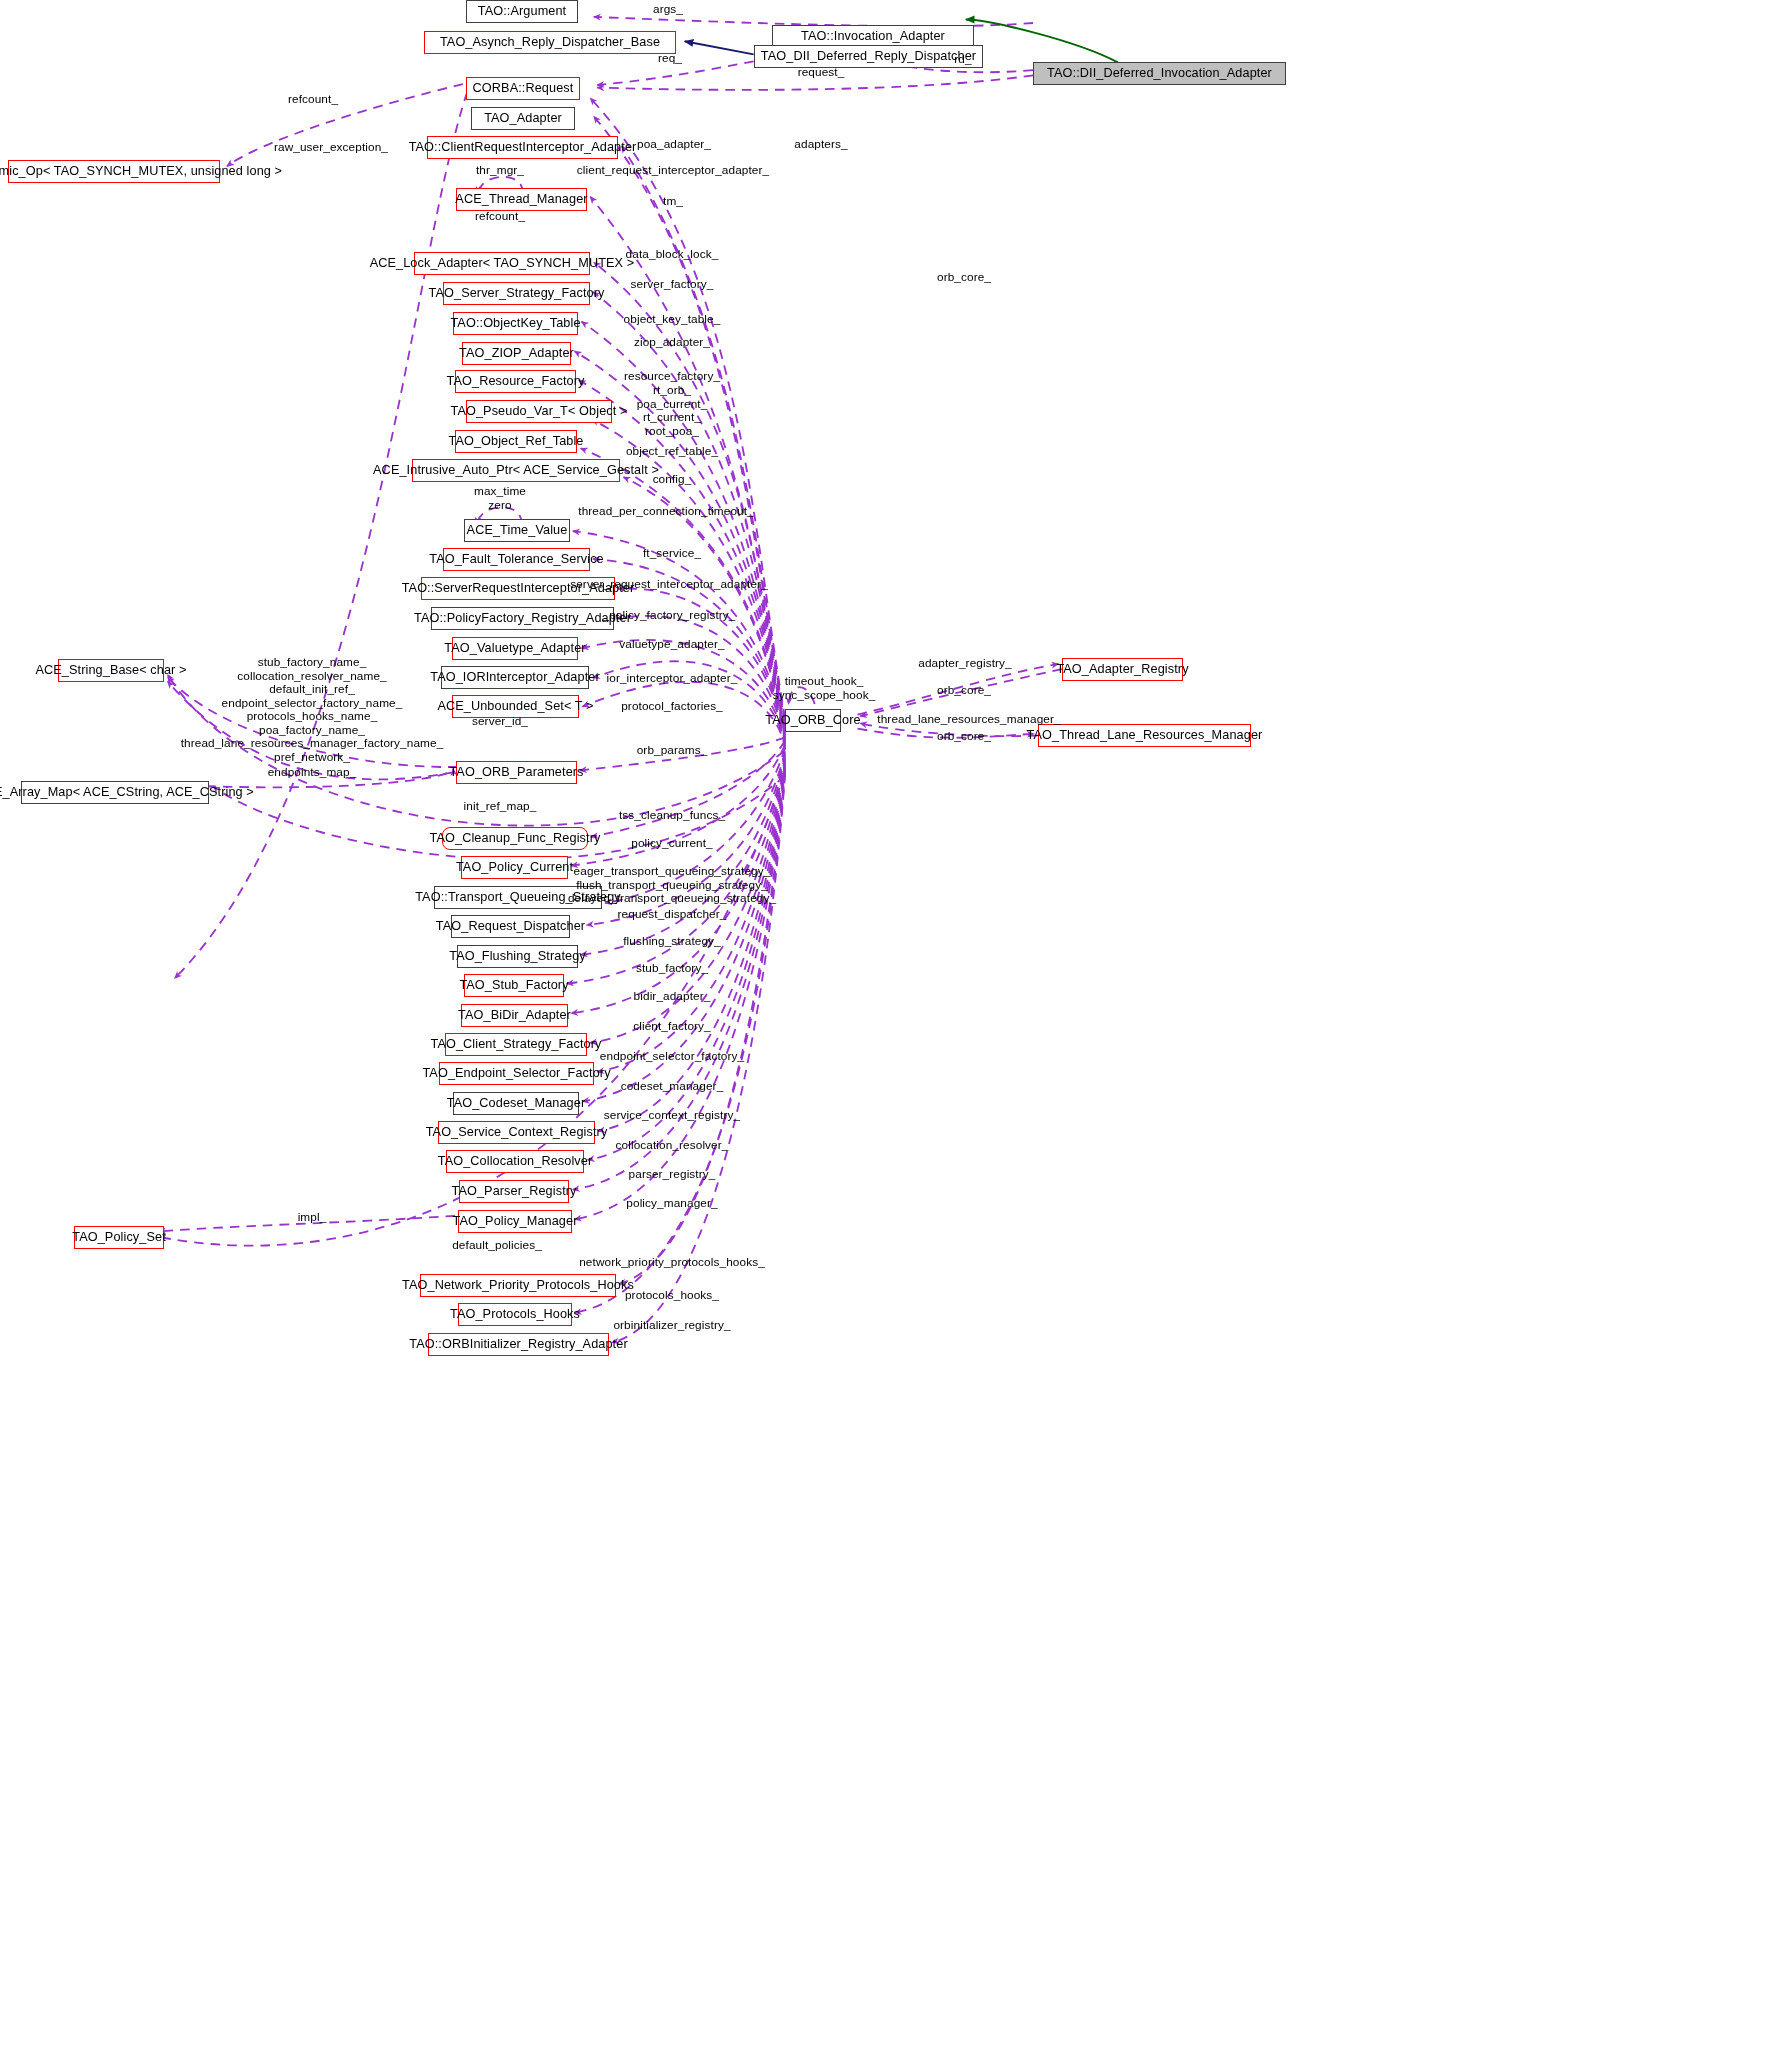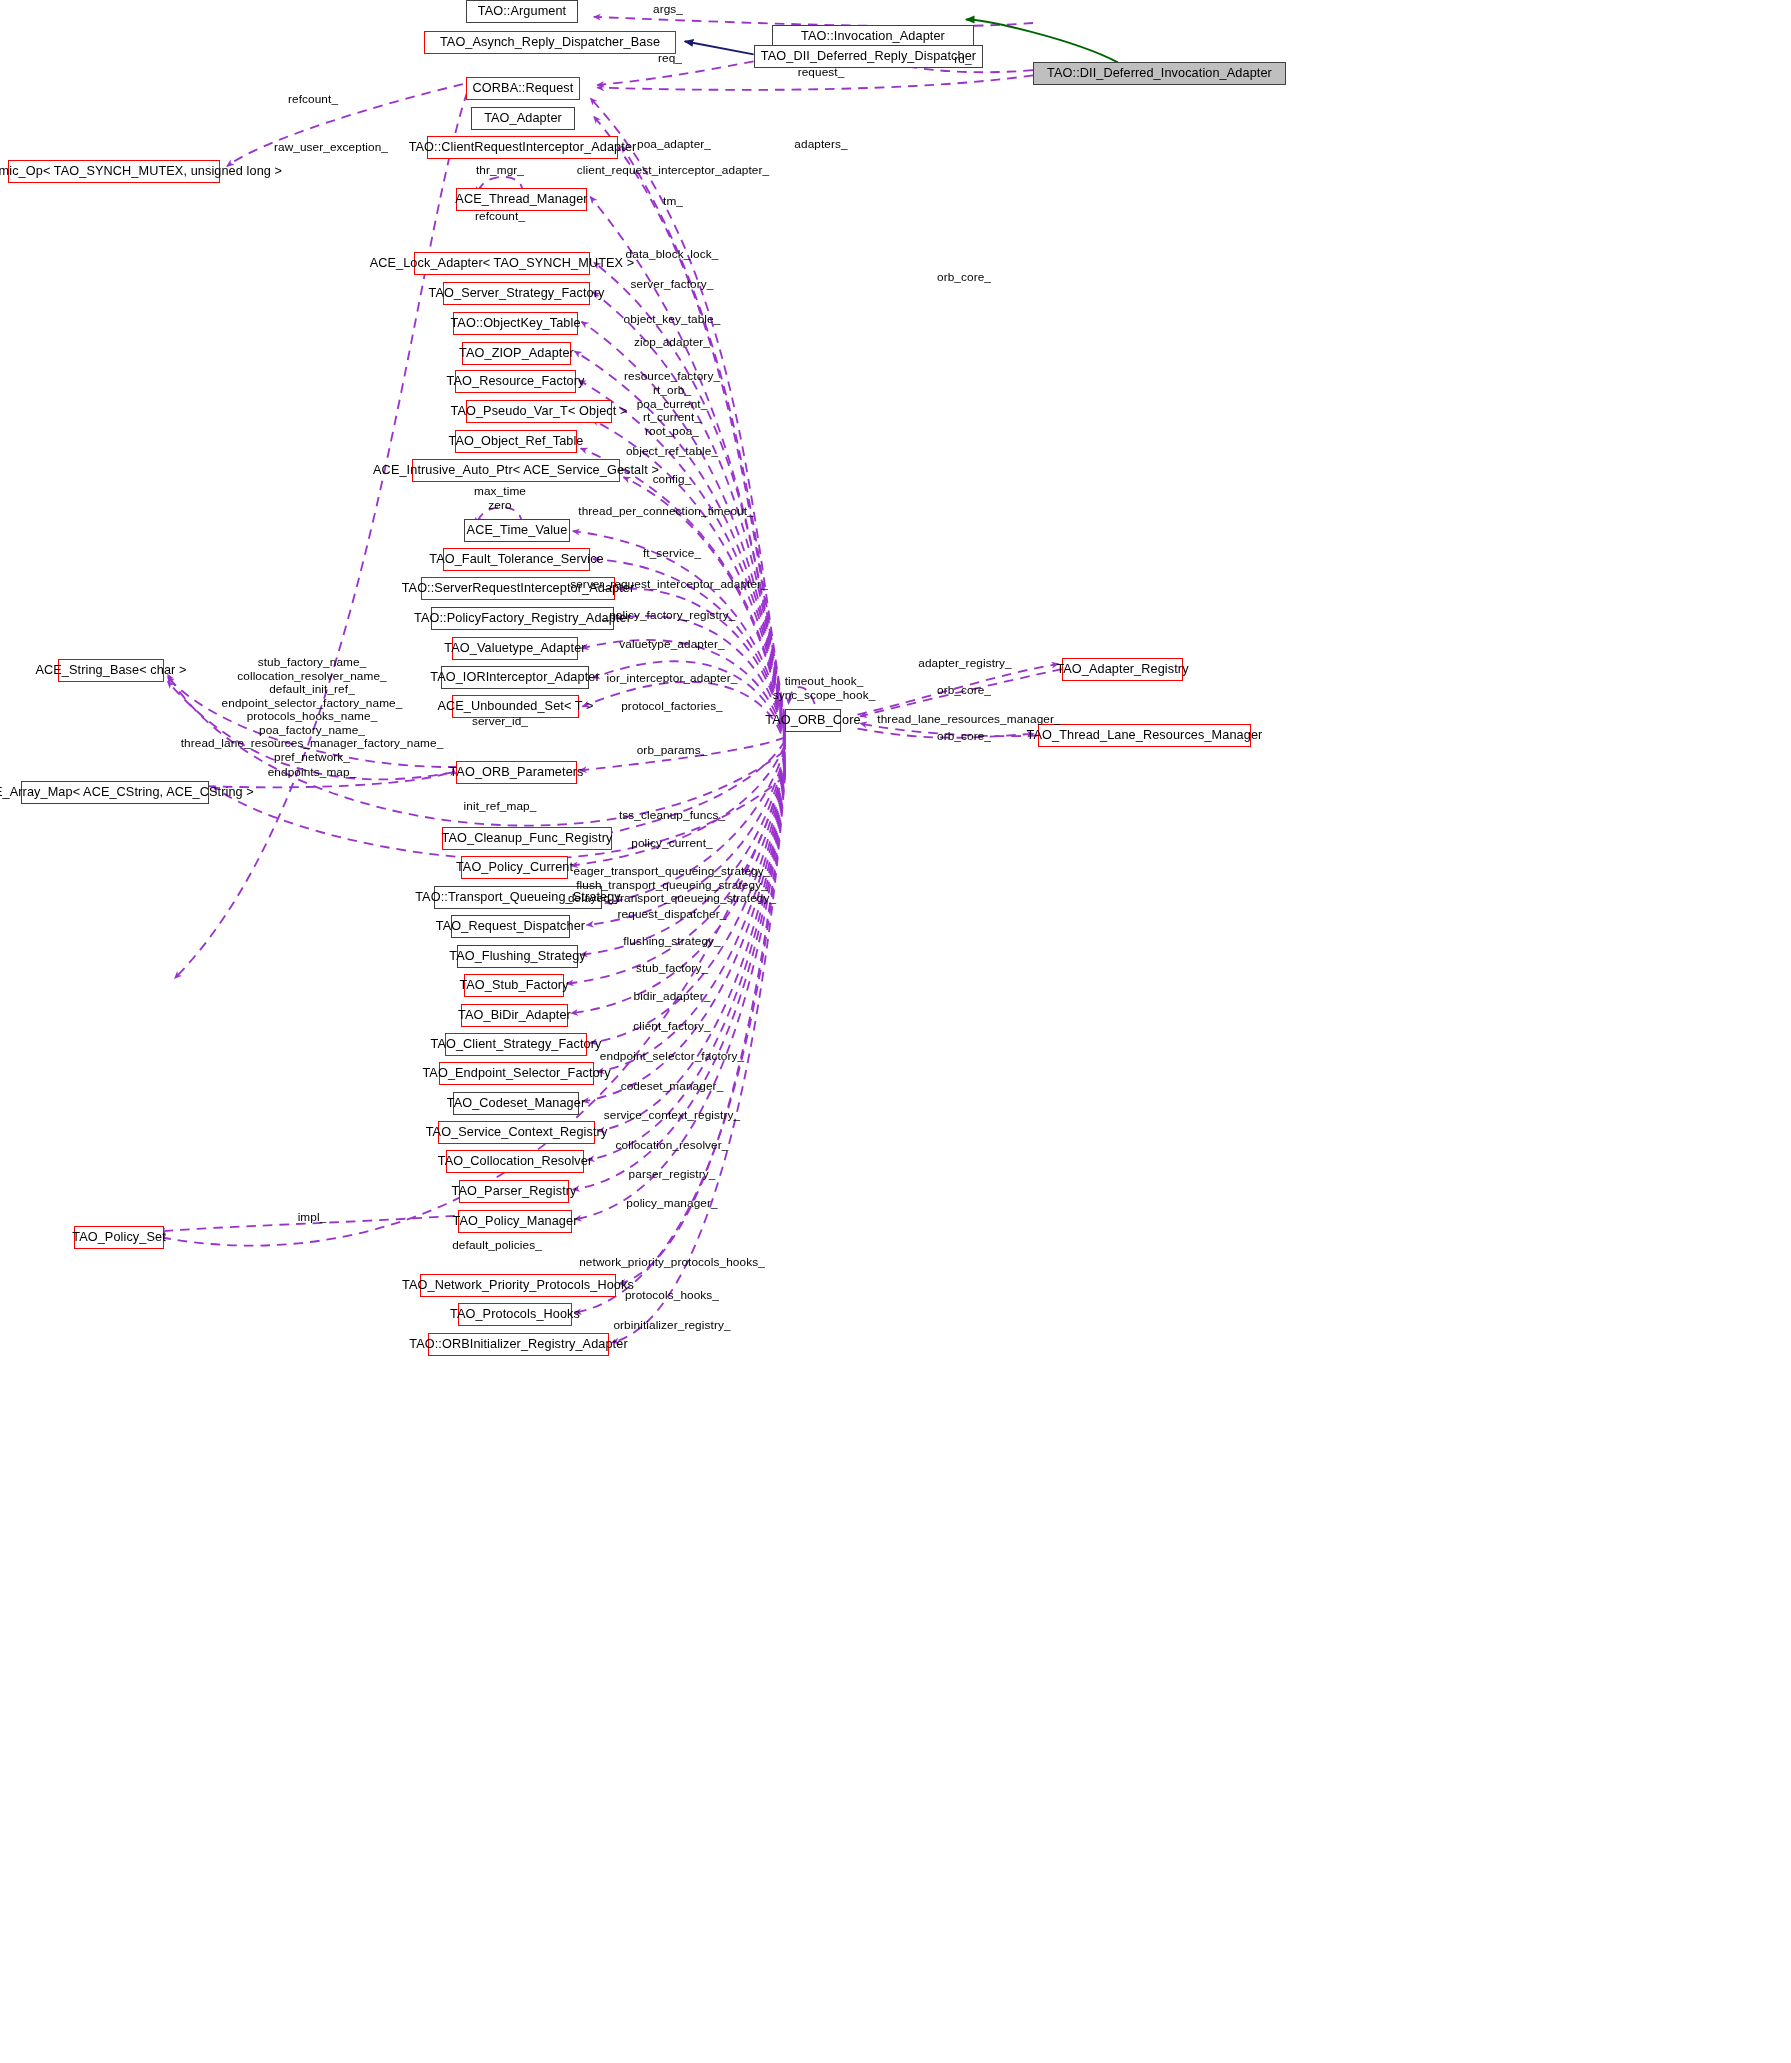--- a/index.html
+++ b/index.html
@@ -182,21 +182,21 @@
       <div class="node dark" style="left: 431px; top: 607px; width: 183px;">TAO::PolicyFactory_Registry_Adapter</div>
       <div class="node red" style="left: 452px; top: 637px; width: 126px;">TAO_Valuetype_Adapter</div>
       <div class="node dark" style="left: 441px; top: 666px; width: 148px;">TAO_IORInterceptor_Adapter</div>
       <div class="node red" style="left: 452px; top: 695px; width: 127px;">ACE_Unbounded_Set&lt; T &gt;</div>
       <div class="node red" style="left: 58px; top: 659px; width: 106px;">ACE_String_Base&lt; char &gt;</div>
       <div class="node dark" style="left: 785px; top: 709px; width: 56px;">TAO_ORB_Core</div>
       <div class="node red" style="left: 1062px; top: 658px; width: 121px;">TAO_Adapter_Registry</div>
       <div class="node red" style="left: 1038px; top: 724px; width: 213px;">TAO_Thread_Lane_Resources_Manager</div>
       <div class="node red" style="left: 456px; top: 761px; width: 121px;">TAO_ORB_Parameters</div>
       <div class="node dark" style="left: 21px; top: 781px; width: 188px;">ACE_Array_Map&lt; ACE_CString, ACE_CString &gt;</div>
-      <div class="node red" style="left: 442px; top: 827px; width: 170px;">TAO_Cleanup_Func_Registry</div>
+      <div class="node red" style="left: 442px; top: 827px; width: 146px; border-radius: 8px;">TAO_Cleanup_Func_Registry</div>
       <div class="node red" style="left: 461px; top: 856px; width: 107px;">TAO_Policy_Current</div>
       <div class="node dark" style="left: 434px; top: 886px; width: 168px;">TAO::Transport_Queueing_Strategy</div>
       <div class="node dark" style="left: 451px; top: 915px; width: 119px;">TAO_Request_Dispatcher</div>
       <div class="node dark" style="left: 457px; top: 945px; width: 121px;">TAO_Flushing_Strategy</div>
       <div class="node red" style="left: 464px; top: 974px; width: 100px;">TAO_Stub_Factory</div>
       <div class="node red" style="left: 461px; top: 1004px; width: 107px;">TAO_BiDir_Adapter</div>
       <div class="node red" style="left: 445px; top: 1033px; width: 142px;">TAO_Client_Strategy_Factory</div>
       <div class="node red" style="left: 439px; top: 1062px; width: 155px;">TAO_Endpoint_Selector_Factory</div>
       <div class="node dark" style="left: 453px; top: 1092px; width: 126px;">TAO_Codeset_Manager</div>
       <div class="node red" style="left: 438px; top: 1121px; width: 157px;">TAO_Service_Context_Registry</div>

